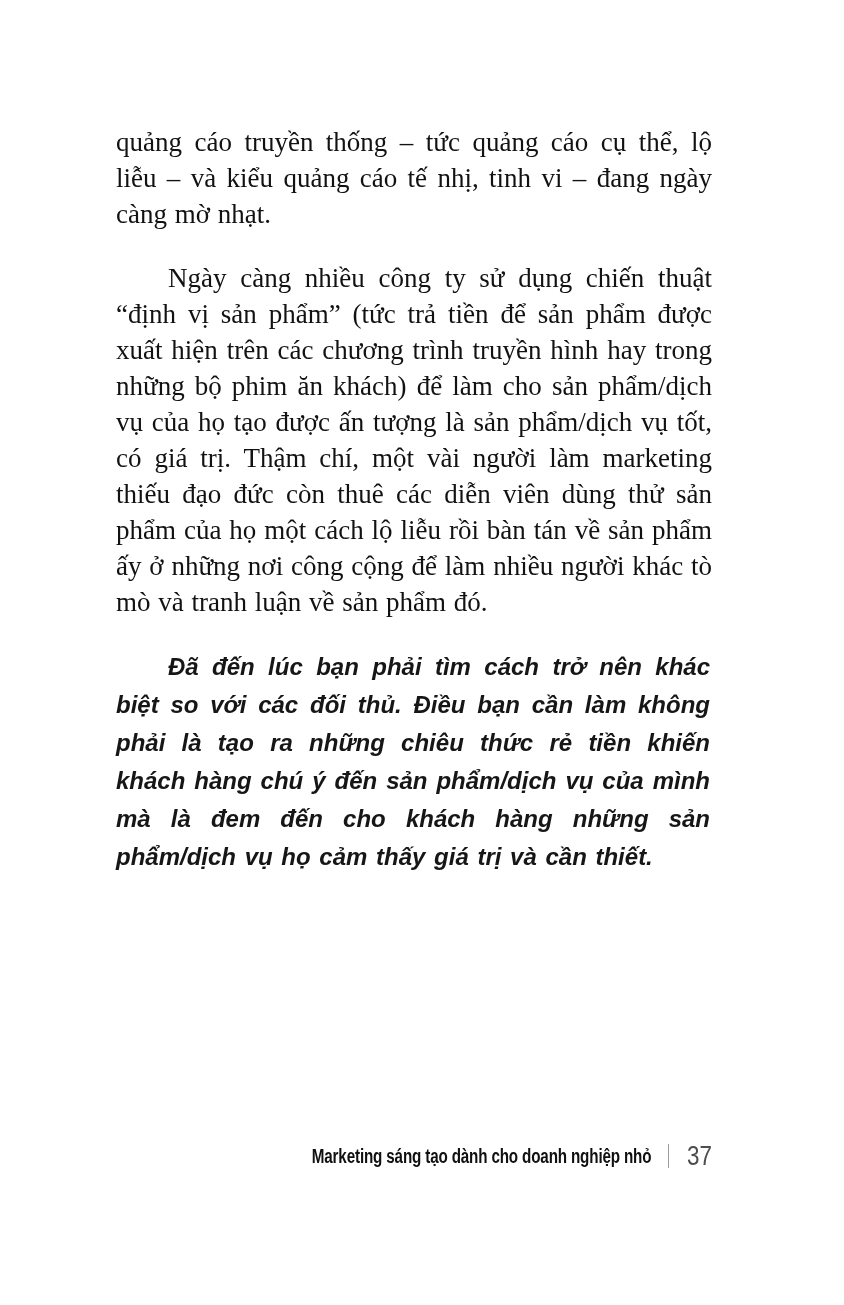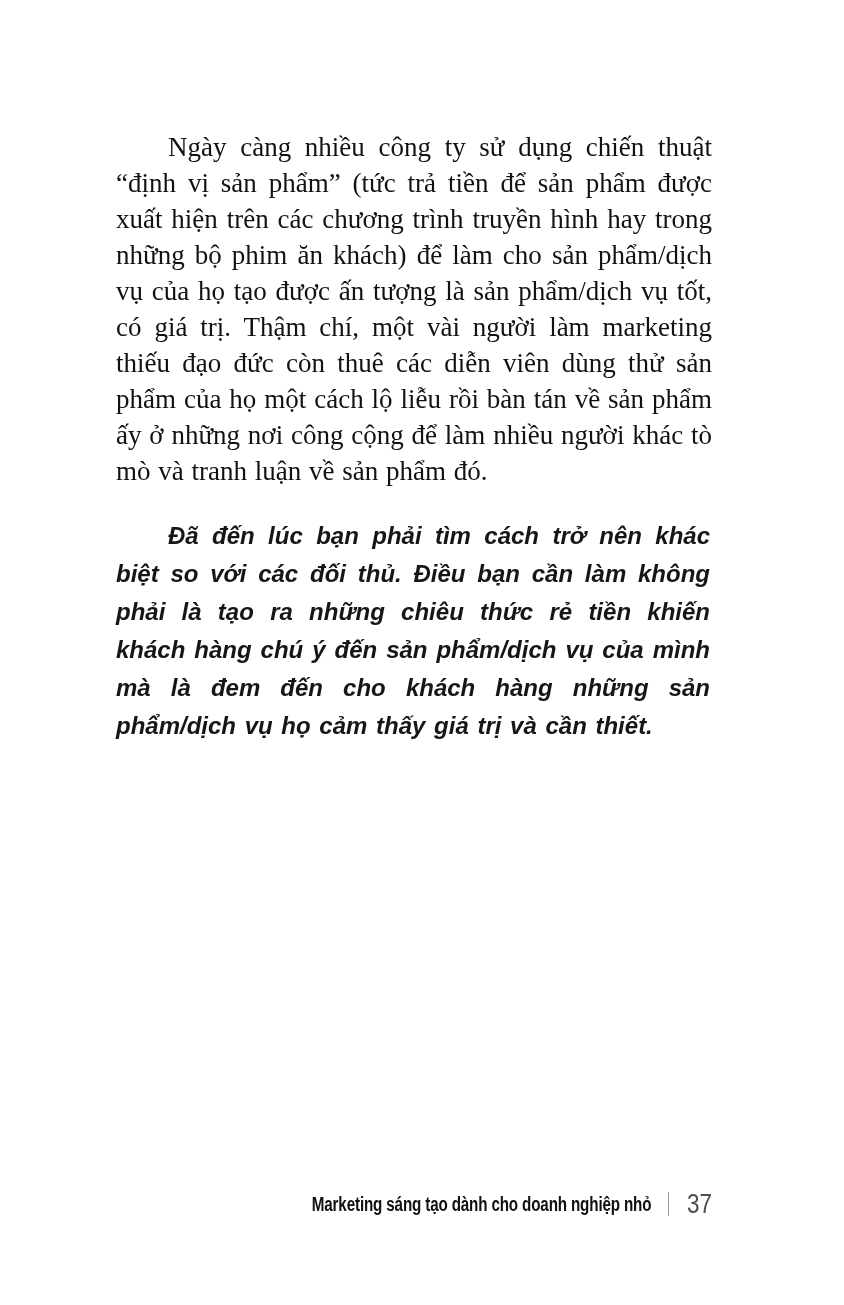--- a/index.html
+++ b/index.html
@@ -24,37 +24,37 @@
     font-family: "Liberation Serif", serif;
     font-size: 27px;
     line-height: 36px;
     color: #121212;
     text-align: justify;
     margin: 0;
     word-spacing: 1px;
   }
   .para.indented {
     text-indent: 52px;
-    margin-top: 5px;
+    margin-top: 28px;
   }
   .para-em {
     font-family: "Liberation Sans", sans-serif;
     font-weight: 700;
     font-style: italic;
     font-size: 24px;
     line-height: 38px;
     color: #161616;
     text-align: justify;
     text-indent: 52px;
     margin: 28px 2px 0 0;
     word-spacing: 2px;
   }
   .footer {
     position: absolute;
-    top: 1190px;
+    top: 1142px;
     right: 126px;
     display: flex;
     align-items: center;
     gap: 7px;
   }
   .footer-title {
     font-family: "Liberation Sans", sans-serif;
     font-weight: 700;
     font-size: 19.5px;
     color: #101010;
@@ -81,20 +81,21 @@
     transform-origin: 0 50%;
     line-height: 1;
   }
 </style>
 </head>
 <body>
 
 <div class="page">
 
   <div class="text-block">
+    <p class="para">quảng cáo truyền thống – tức quảng cáo cụ thể, lộ liễu – và kiểu quảng cáo tế nhị, tinh vi – đang ngày càng mờ nhạt.</p>
     <p class="para indented">Ngày càng nhiều công ty sử dụng chiến thuật “định vị sản phẩm” (tức trả tiền để sản phẩm được xuất hiện trên các chương trình truyền hình hay trong những bộ phim ăn khách) để làm cho sản phẩm/dịch vụ của họ tạo được ấn tượng là sản phẩm/dịch vụ tốt, có giá trị. Thậm chí, một vài người làm marketing thiếu đạo đức còn thuê các diễn viên dùng thử sản phẩm của họ một cách lộ liễu rồi bàn tán về sản phẩm ấy ở những nơi công cộng để làm nhiều người khác tò mò và tranh luận về sản phẩm đó.</p>
     <p class="para-em">Đã đến lúc bạn phải tìm cách trở nên khác biệt so với các đối thủ. Điều bạn cần làm không phải là tạo ra những chiêu thức rẻ tiền khiến khách hàng chú ý đến sản phẩm/dịch vụ của mình mà là đem đến cho khách hàng những sản phẩm/dịch vụ họ cảm thấy giá trị và cần thiết.</p>
   </div>
 
   <div class="footer">
     <span class="footer-title">Marketing sáng tạo dành cho doanh nghiệp nhỏ</span>
     <span class="footer-divider"></span>
     <span class="footer-page-num">37</span>
   </div>
 

